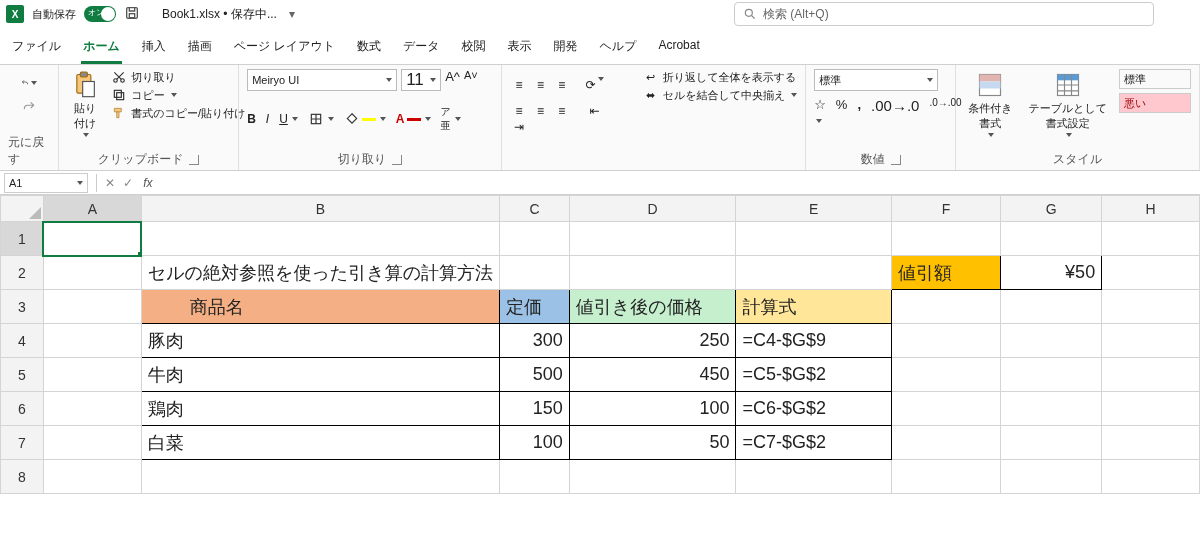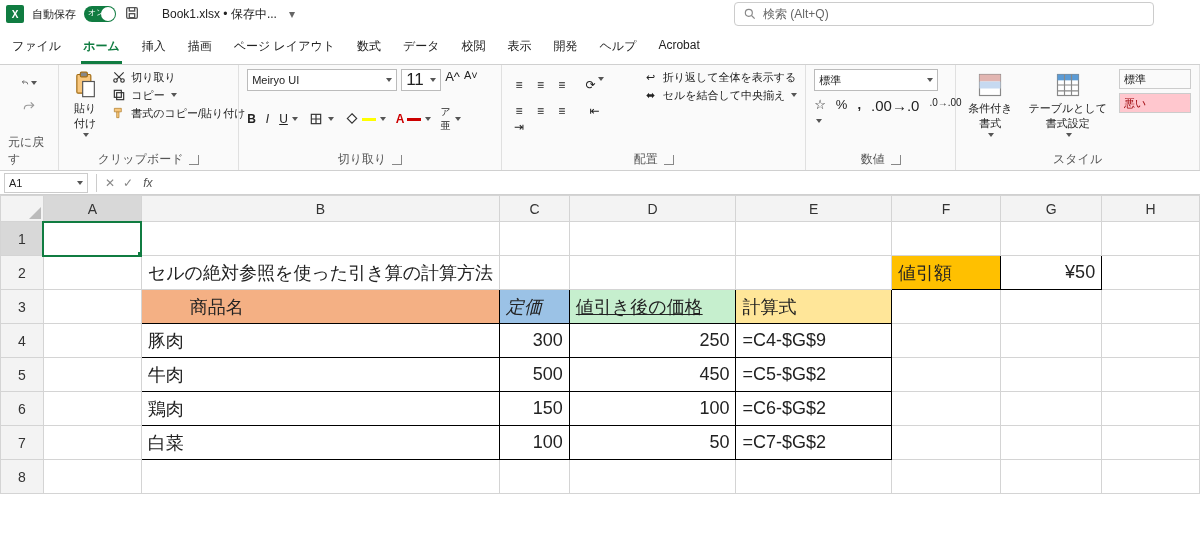--- a/index.html
+++ b/index.html
@@ -65,21 +65,21 @@
   table.grid td { padding: 0 6px; }
   .corner { width:60px; background:#f3f3f3; position:relative;}
   .corner:after { content:""; position:absolute; right:2px; bottom:2px; width:0;height:0;border-left:12px solid transparent;border-bottom:12px solid #bbb;}
   .selcell { outline: 2px solid #107c41; outline-offset:-1px; position:relative;}
   .selcell:after { content:""; position:absolute; right:-3px; bottom:-3px; width:6px;height:6px;background:#107c41;}
   .hdr-sel { background:#d8d8d8 !important; }
 
   
   .fill-salmon { background:#f4b084; }
   .fill-blue  { background:#9bc2e6; }
-  .fill-green { background:#c6efce;text-decoration:underline; }
+  .fill-green { background:#c6efce; }
   .fill-yellow{ background:#ffe699; }
   .fill-orange{ background:#ffc000; }
   .txt-r { text-align:right; }
   .txt-l { text-align:left; }
 </style>
 </head>
 <body>
 
 <div class="titlebar">
   <div class="xl">X</div>
@@ -270,24 +270,20 @@
             <span class="ic">↩</span>
             <span>折り返して全体を表示する</span>
           </div>
         <div class="row">
             <span class="ic">⬌</span>
             <span>セルを結合して中央揃え</span>
             <span class="dd-caret"></span>
           </div>
       </div>
     </div>
-    <div class="glabel">
-        <span>配置</span>
-        <span class="launcher"></span>
-      </div>
   </div>
 
   <div class="group" style="width:150px">
     <div class="body" style="flex-direction:column;gap:6px">
       <div class="numfmt">
           <span>標準</span>
           <span class="dd-caret"></span>
         </div>
       <div style="display:flex;gap:10px;font-size:13px">
         <span>☆<span class="dd-caret"></span></span>
@@ -383,21 +379,21 @@
           <td></td>
           <td></td>
           <td class="fill-orange txt-l" style="border: 1px solid rgb(0, 0, 0);">値引額</td>
           <td class="txt-r" style="border: 1px solid rgb(0, 0, 0);">¥50</td>
           <td></td>
         </tr>
         <tr>
           <th>3</th>
           <td></td>
           <td class="fill-salmon txt-l" style="border: 1px solid rgb(0, 0, 0); padding-left: 48px;">商品名</td>
-          <td class="fill-blue txt-l" style="border: 1px solid rgb(0, 0, 0); font-style: italic;">定価</td>
+          <td class="fill-blue txt-l" style="border: 1px solid rgb(0, 0, 0);">定価</td>
           <td class="fill-green txt-l" style="border: 1px solid rgb(0, 0, 0);">値引き後の価格</td>
           <td class="fill-yellow txt-l" style="border: 1px solid rgb(0, 0, 0);">計算式</td>
           <td></td>
           <td></td>
           <td></td>
         </tr>
         <tr>
           <th>4</th>
           <td></td>
           <td class="txt-l" style="border: 1px solid rgb(0, 0, 0);">豚肉</td>

